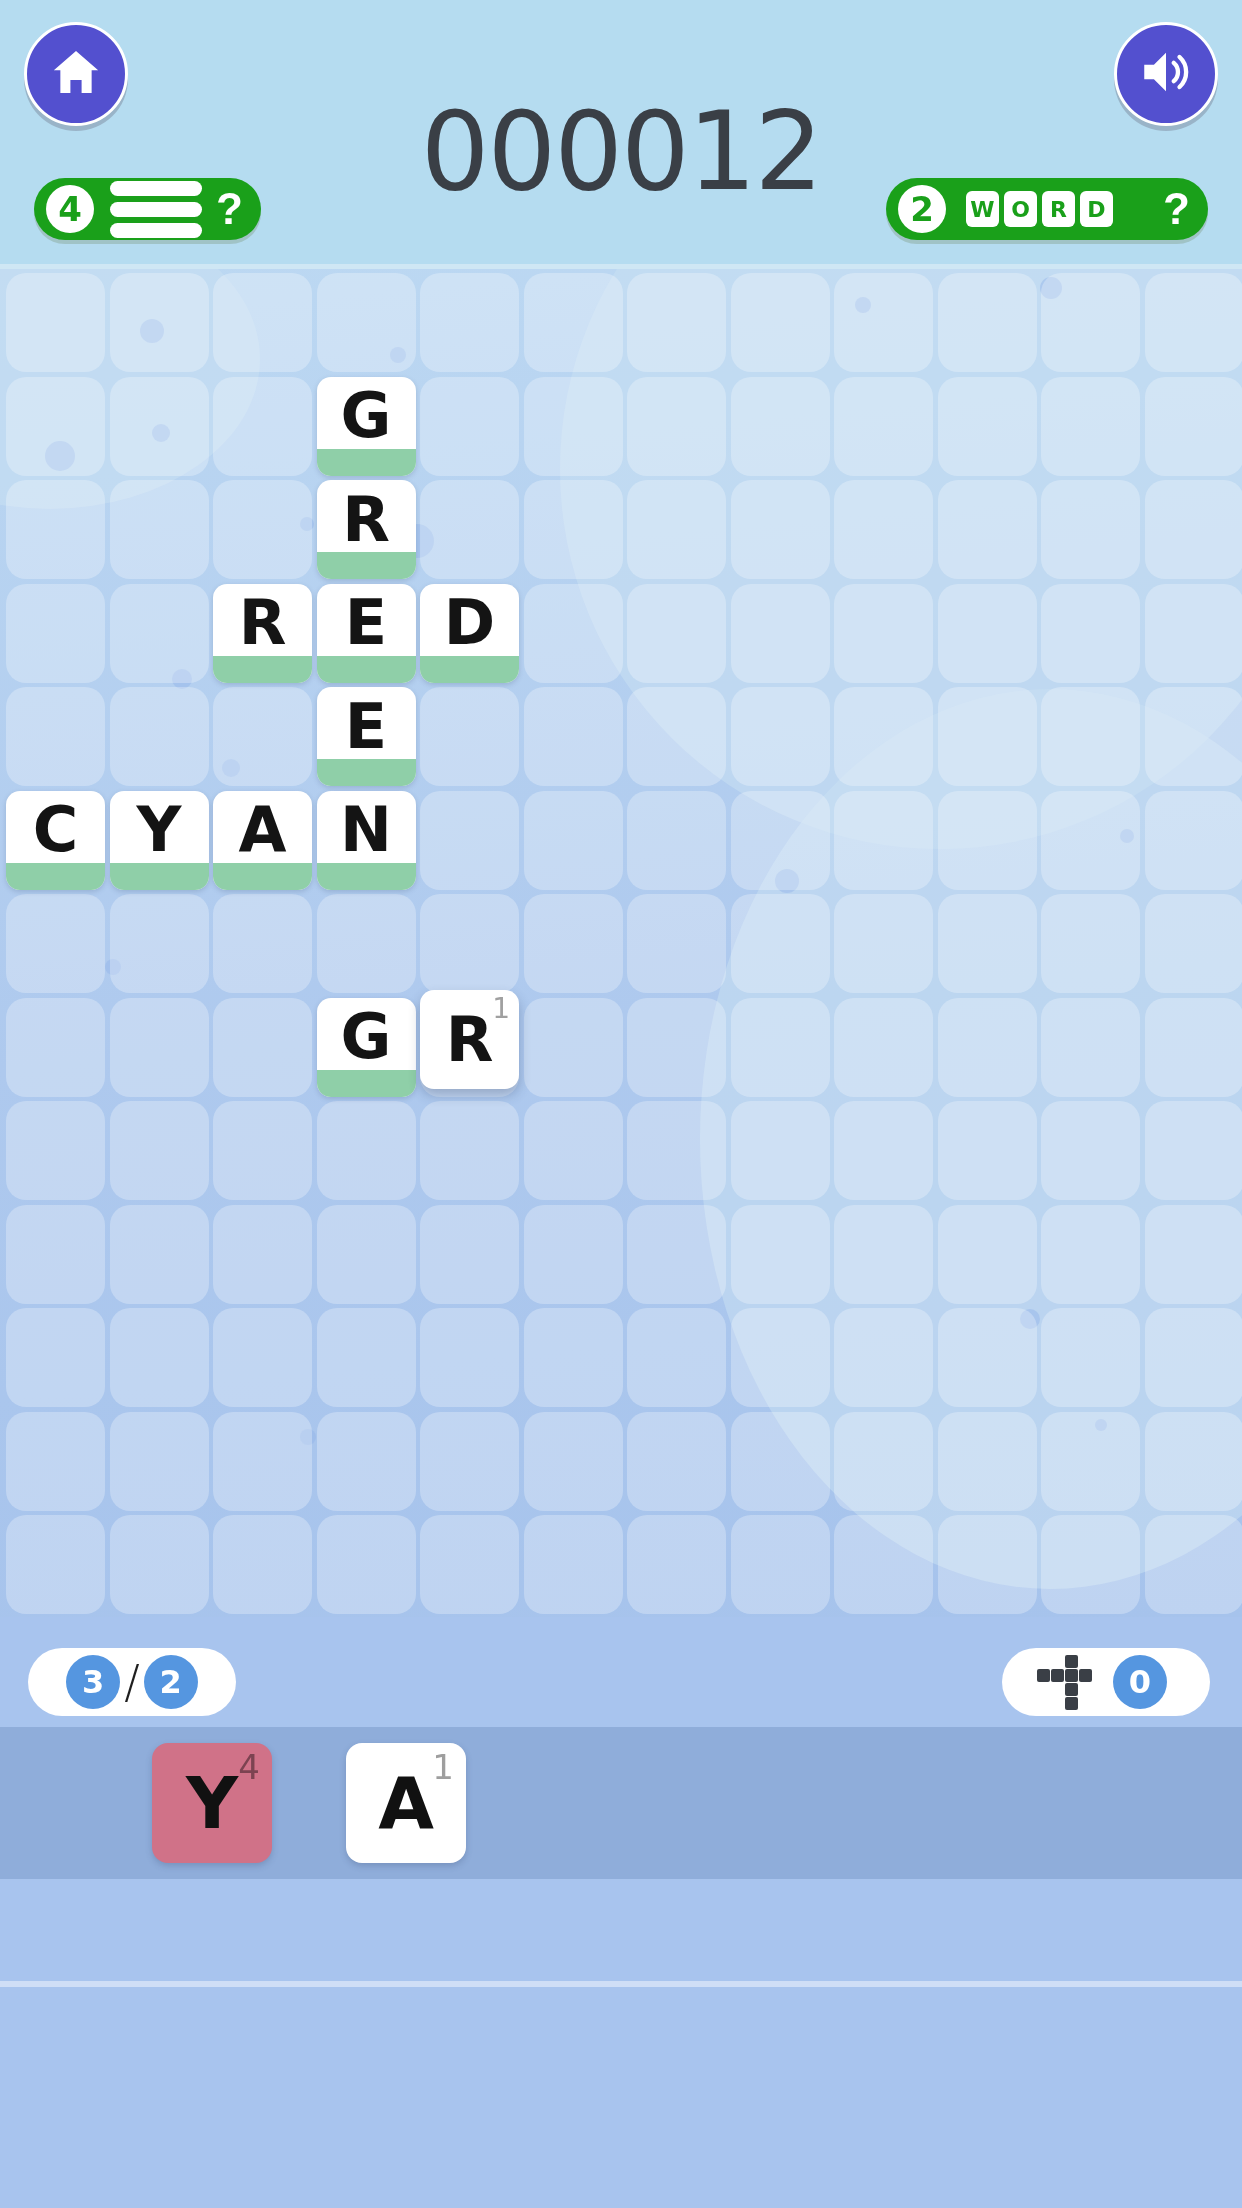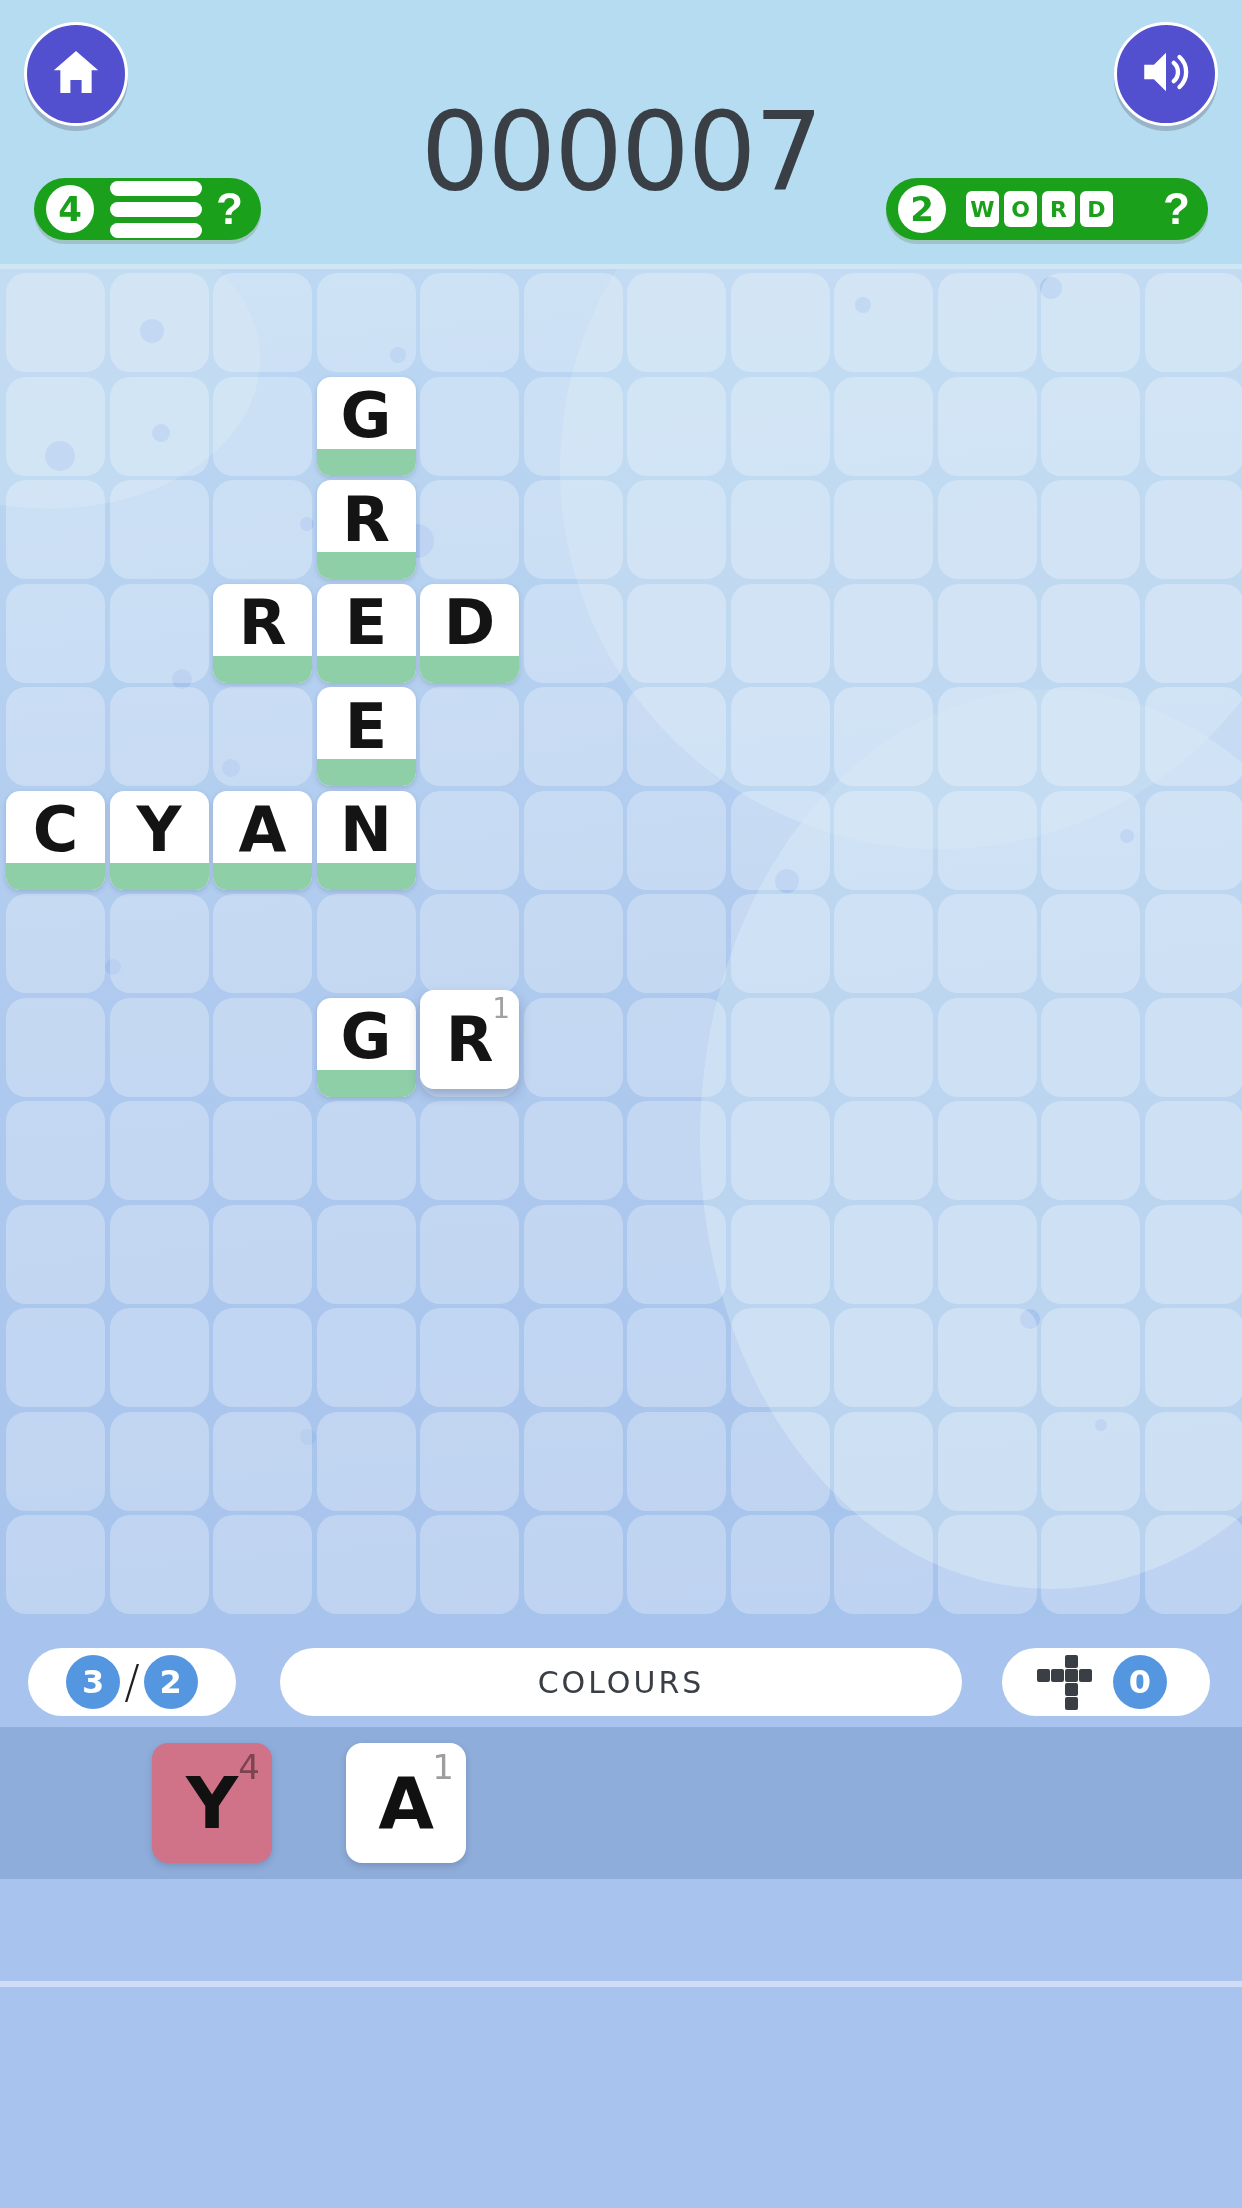--- a/index.html
+++ b/index.html
@@ -226,21 +226,21 @@
 
     <div class="round-btn" id="sound-button">
       <span>
         <svg width="58" height="58" viewBox="0 0 24 24">
           <path fill="#fff" d="M3 9v6h4l5 5V4L7 9H3z"></path>
           <path fill="none" stroke="#fff" stroke-width="1.8" stroke-linecap="round" d="M15.2 8.2a5 5 0 010 7.6M17.6 5.8a8.4 8.4 0 010 12.4"></path>
         </svg>
       </span>
     </div>
 
-    <div id="score-display">000007</div>
+    <div id="score-display">000012</div>
 
     <div class="pill" id="letters-pill">
       <span class="pill-count">4</span>
       <span id="lines-icon">
           <i></i>
           <i></i>
           <i></i>
         </span>
       <span class="pill-q">?</span>
     </div>
@@ -523,21 +523,20 @@
 
   <div id="status-top-line"></div>
   <div id="status-bar"></div>
 
   <div class="status-group" id="progress-group">
     <span class="blue-circ">3</span>
     <span class="slash">/</span>
     <span class="blue-circ">2</span>
   </div>
 
-  <div id="category-field">COLOURS</div>
 
   <div class="status-group" id="tiles-left-group">
     <span id="crossword-icon">
       <b style="left:20px;top:0px;"></b>
       <b style="left:20px;top:14px;"></b>
       <b style="left:6px;top:14px;"></b>
       <b style="left:34px;top:14px;"></b>
       <b style="left:-8px;top:14px;"></b>
       <b style="left:20px;top:28px;"></b>
       <b style="left:20px;top:42px;"></b>

